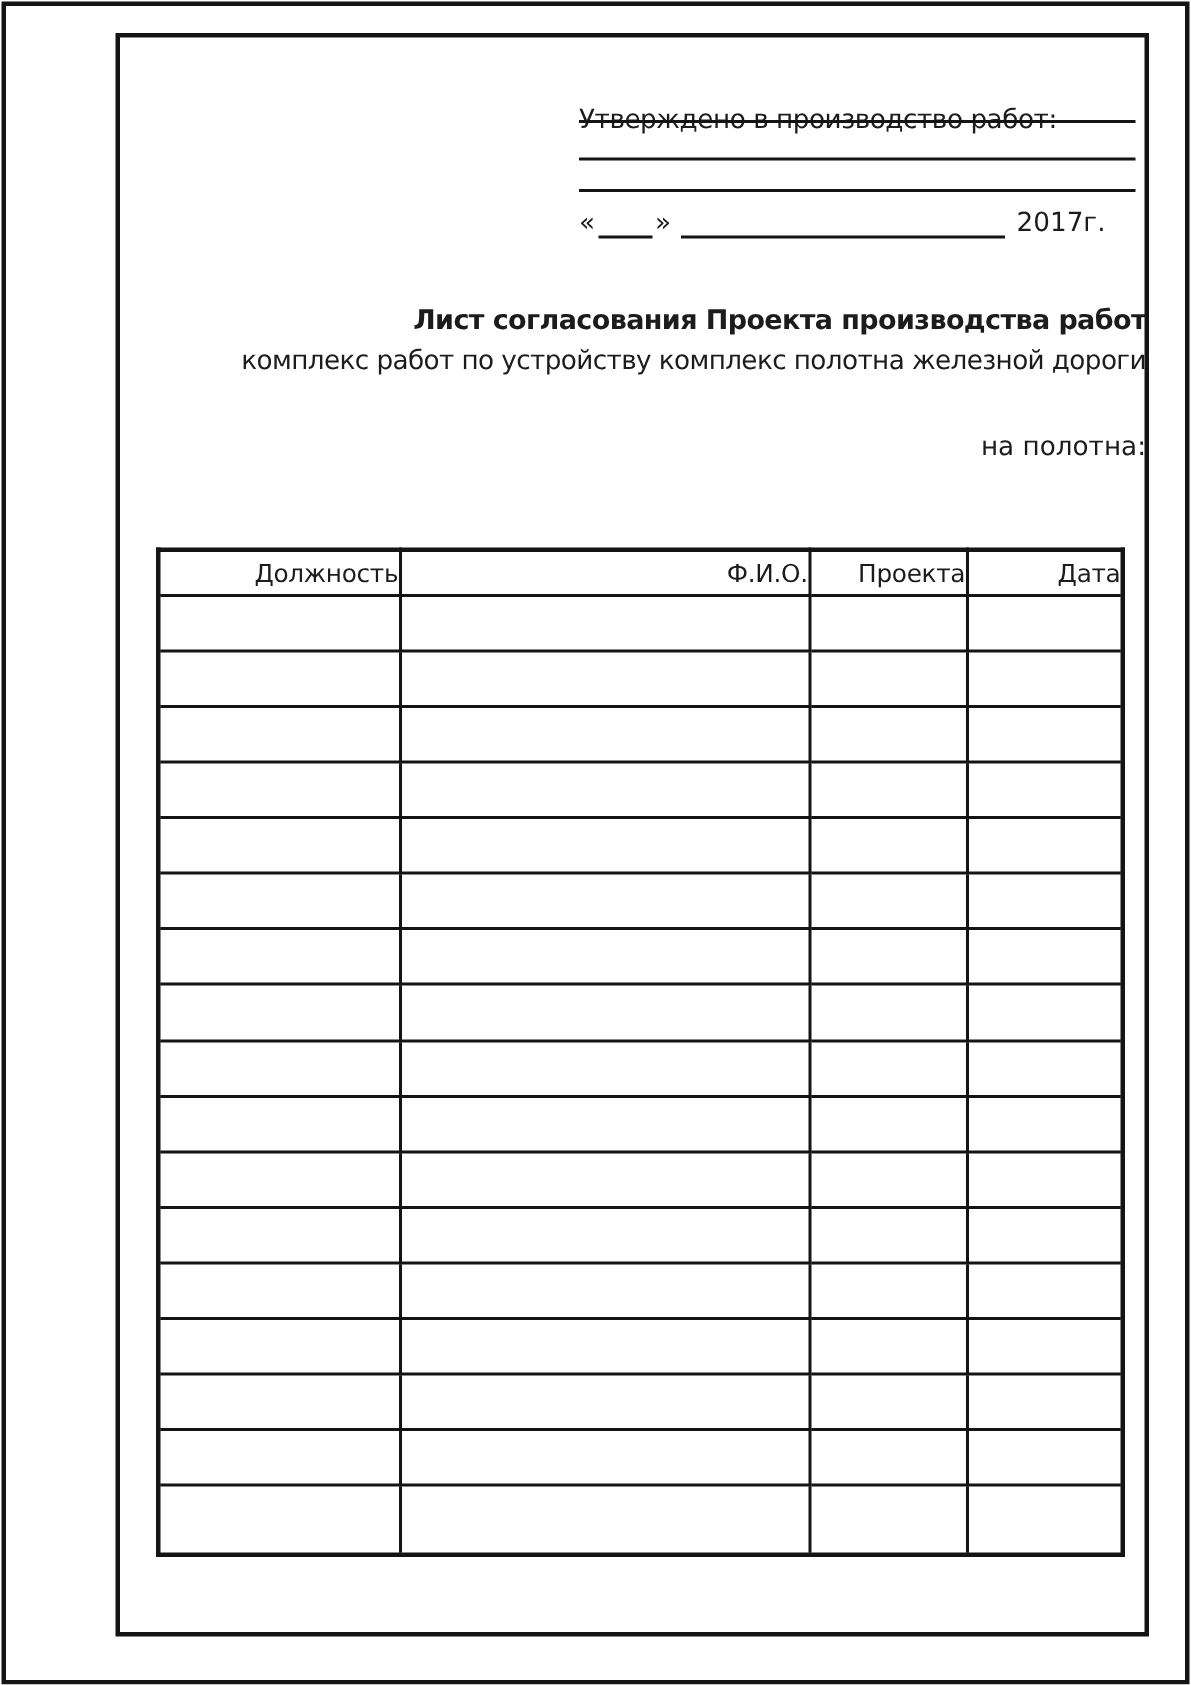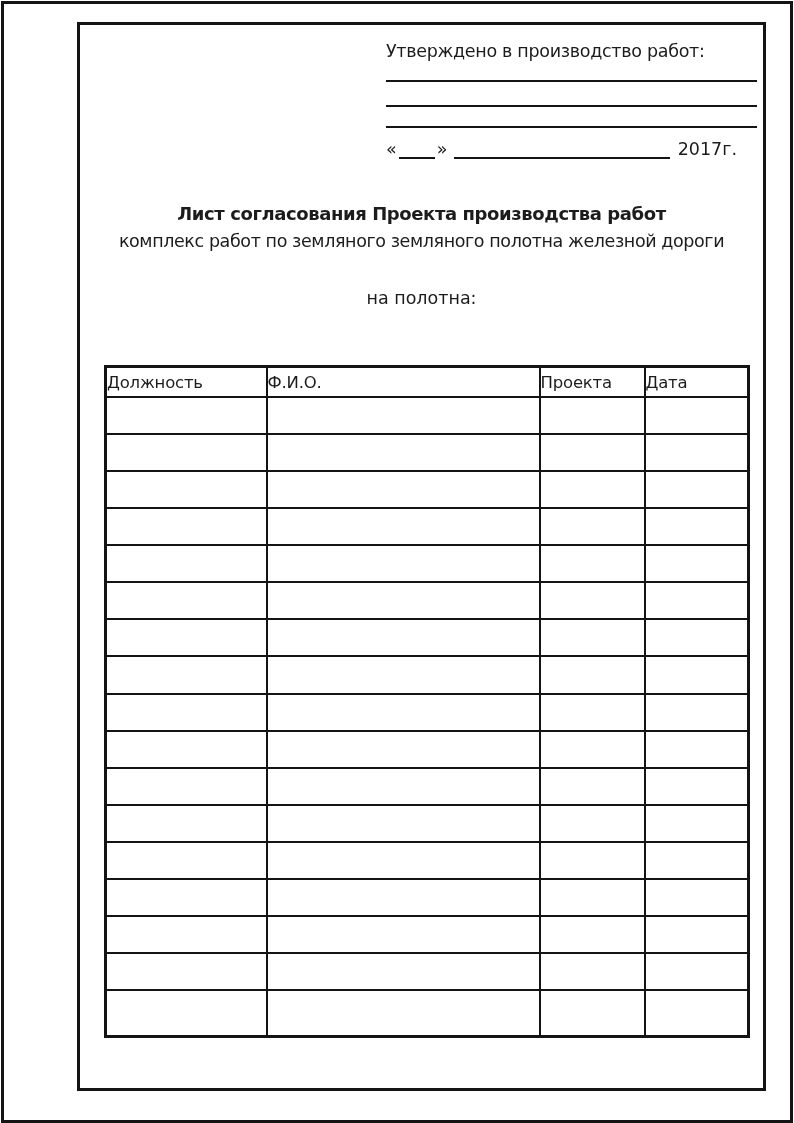--- a/index.html
+++ b/index.html
@@ -33,20 +33,21 @@
   .approval {
     position: absolute;
     left: 386px; top: 41px;
     width: 371px;
     height: 120px;
   }
   .approval-title {
     font-size: 17.5px;
     letter-spacing: -0.3px;
     white-space: nowrap;
+    margin-top: 29px;
   }
   .sig-line {
     position: absolute;
     left: 0;
     width: 371px;
     height: 0;
     border-top: 2px solid #141414;
   }
   .sig-line-1 { top: 39px; }
   .sig-line-2 { top: 64px; }
@@ -75,21 +76,21 @@
     border-bottom: 2px solid #141414;
     height: 18px;
     margin: 0 8px 0 7px;
   }
   .year { flex: 0 0 auto; white-space: nowrap; }
   
   .heading {
     position: absolute;
     left: 79px; top: 203px;
     width: 685px;
-    text-align: center;
+    text-align: right;
   }
   .doc-title {
     font-size: 18px;
     font-weight: bold;
     letter-spacing: -0.4px;
     white-space: nowrap;
   }
   .doc-subtitle {
     margin-top: 7px;
     font-size: 17.5px;
@@ -111,21 +112,21 @@
   }
   .sign-table th, .sign-table td {
     border: 2px solid #141414;
     padding: 0;
   }
   .sign-table th {
     height: 28px;
     font-size: 16.5px;
     font-weight: normal;
     letter-spacing: -0.2px;
-    text-align: left;
+    text-align: right;
     vertical-align: middle;
   }
 </style>
 </head>
 <body>
 
 <div class="outer-border"></div>
 <div class="frame"></div>
 
 <div class="approval">
@@ -137,21 +138,21 @@
     <span class="quote">«</span>
     <span class="day-line"></span>
     <span class="quote">»</span>
     <span class="date-line"></span>
     <span class="year">2017г.</span>
   </div>
 </div>
 
 <div class="heading">
   <div class="doc-title">Лист согласования Проекта производства работ</div>
-  <div class="doc-subtitle">комплекс работ по земляного земляного полотна железной дороги</div>
+  <div class="doc-subtitle">комплекс работ по устройству комплекс полотна железной дороги</div>
   <div class="doc-object">на полотна:</div>
 </div>
 
 <table class="sign-table">
   <colgroup>
     <col style="width:161px">
     <col style="width:273px">
     <col style="width:105px">
     <col style="width:104px">
   </colgroup>

